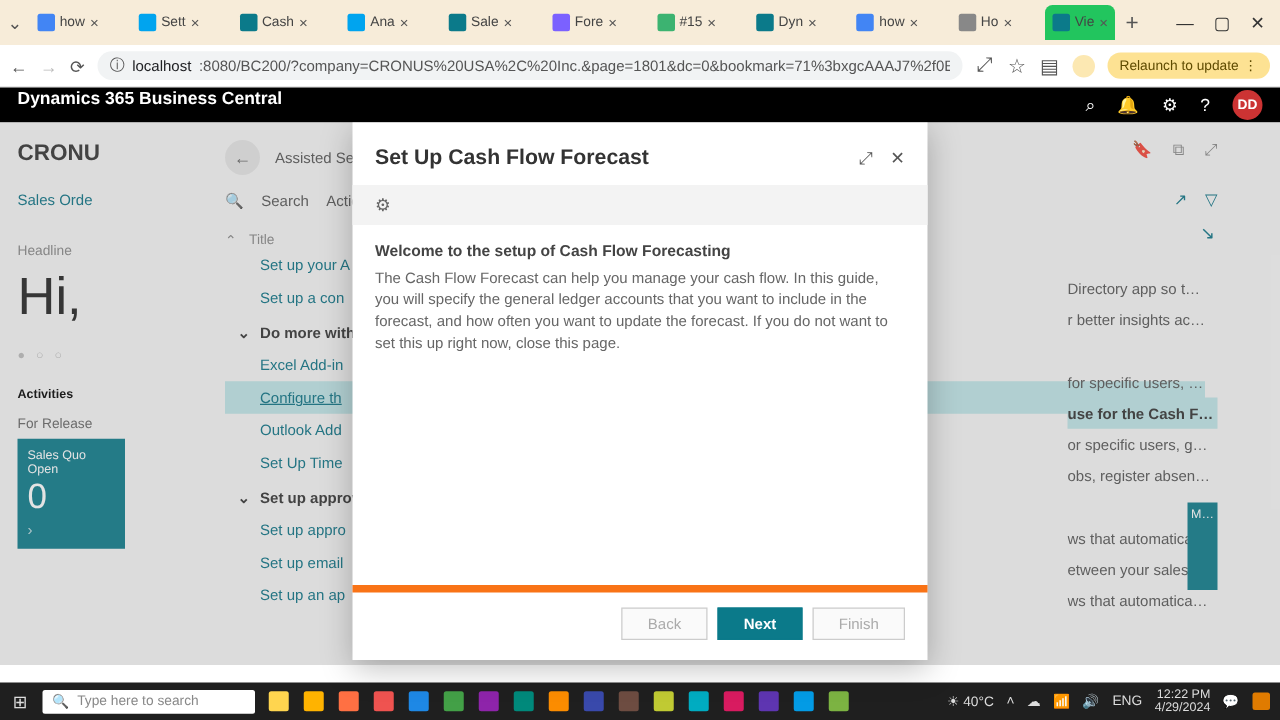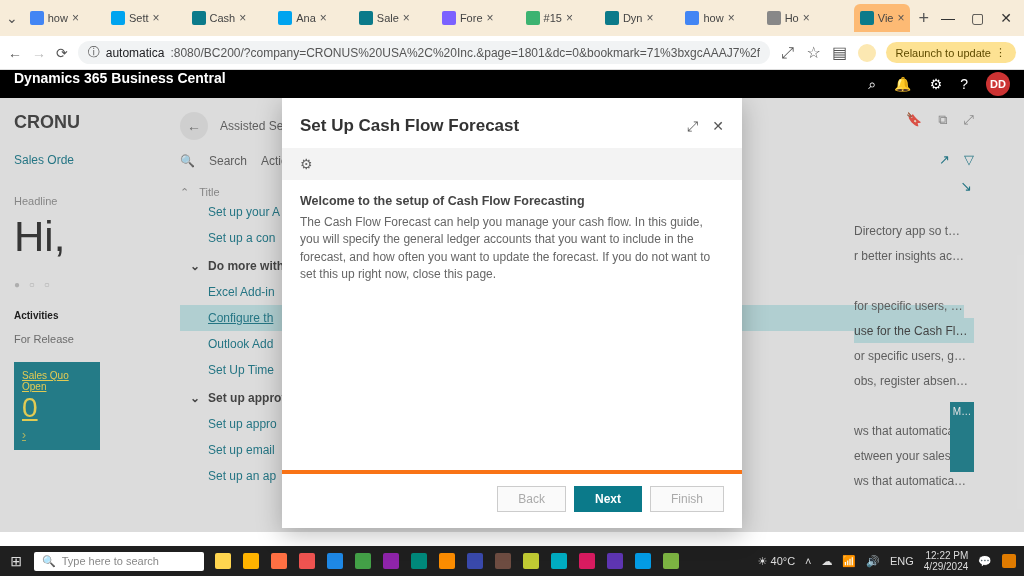--- a/index.html
+++ b/index.html
@@ -1,21 +1,21 @@
 <!DOCTYPE html>
 <html><head>
 <meta charset="utf-8">
 <style>
   * { margin: 0; padding: 0; box-sizing: border-box; font-family: "Segoe UI", Arial, sans-serif; }
   body { width: 1024px; height: 576px; overflow: hidden; background: #fff; position: relative; }
 
   
   .browser-top { background: #f7ecd9; height: 36px; display: flex; align-items: center; padding: 0 6px; }
   .tab { display: flex; align-items: center; gap: 4px; padding: 4px 6px; height: 28px; border-radius: 6px 6px 0 0; font-size: 11px; color: #444; max-width: 78px; overflow: hidden; white-space: nowrap; position: relative; }
-  .tab.active { background: #fdba74; margin-left: 18px; }
+  .tab.active { background: #22c55e; }
   .tab .favicon { width: 14px; height: 14px; border-radius: 2px; flex-shrink: 0; }
   .tab .close { font-size: 12px; margin-left: auto; color:#555; }
   .win-controls { margin-left: auto; display: flex; gap: 16px; padding-right: 6px; font-size: 14px; color: #333; }
   .newtab { font-size: 18px; color: #555; padding: 0 8px; }
 
   .addr-bar { background: #fff; height: 34px; display: flex; align-items: center; padding: 0 8px; gap: 10px; border-bottom: 1px solid #ddd; }
   .nav-icn { font-size: 14px; color: #555; }
   .nav-icn.disabled { color: #bbb; }
   .url-box { flex: 1; display: flex; align-items: center; gap: 6px; background: #f1f3f4; border-radius: 14px; padding: 3px 10px; font-size: 12px; color: #555; overflow: hidden; }
   .url-box .host { color: #202124; }
@@ -34,21 +34,21 @@
   .backdrop { position: absolute; inset: 0; background: rgba(128,128,128,0.22); z-index: 5; }
 
   .left-pane { position: absolute; left: 0; top: 0; width: 180px; padding: 14px 0 0 14px; }
   .company { font-size: 18px; font-weight: 600; color: #333; }
   .role { font-size: 12px; color: #0b7285; margin-top: 20px; }
   .headline-lbl { font-size: 11px; color: #888; margin-top: 28px; }
   .hi { font-size: 42px; color: #222; margin-top: 6px; font-weight: 300; }
   .dots { margin-top: 18px; color: #bbb; font-size: 10px; letter-spacing: 3px; }
   .activities-lbl { font-size: 10px; font-weight: 600; margin-top: 20px; }
   .for-release { font-size: 11px; color: #666; margin-top: 12px; }
-  .tile { background: #0b7a8a; color: #fde047; width: 86px; padding: 8px; margin-top: 17px; text-decoration: underline; }
+  .tile { background: #0b7a8a; color: #ffffff; width: 86px; padding: 8px; margin-top: 6px; }
   .tile-title { font-size: 10px; }
   .tile-sub { font-size: 10px; }
   .tile-num { font-size: 28px; font-weight: 300; }
   .tile-arrow { font-size: 12px; margin-top: 4px; opacity: .7; }
 
   .list-pane { position: absolute; left: 180px; right: 60px; top: 0; padding-top: 14px; }
   .crumb-row { display: flex; align-items: center; gap: 12px; font-size: 12px; color: #555; }
   .back-circ { width: 28px; height: 28px; border-radius: 50%; background: #e6e6e6; display: flex; align-items: center; justify-content: center; font-size: 14px; color: #666; }
   .search-row { display: flex; align-items: center; gap: 14px; font-size: 12px; color: #555; margin-top: 14px; }
   .title-hdr { display:flex; gap:10px; font-size: 11px; color: #888; margin-top: 18px; }
@@ -68,21 +68,21 @@
 
   
   .modal { position: absolute; z-index: 10; left: 282px; top: 0; width: 460px; background: #fff; box-shadow: 0 6px 24px rgba(0,0,0,.25); height: 430px; display:flex; flex-direction:column; }
   .modal-hdr { display:flex; align-items:center; padding: 18px 18px 12px 18px; }
   .modal-title { font-size: 17px; font-weight:600; color:#333; }
   .modal-hdr-icons { margin-left:auto; display:flex; gap:14px; color:#555; font-size:14px; }
   .gear-row { background:#f3f3f3; padding:8px 18px; color:#666; font-size:14px; }
   .modal-body { padding: 14px 18px; font-size: 12px; color:#444; }
   .modal-body h4 { font-size: 12.5px; font-weight:600; margin-bottom:6px; }
   .modal-body p { line-height:1.45; color:#666; }
-  .modal-footer { margin-top:auto; padding: 12px 18px 16px; display:flex; gap:8px; justify-content:flex-end; border-top:4px solid #f97316; }
+  .modal-footer { margin-top:auto; padding: 12px 18px 16px; display:flex; gap:8px; justify-content:flex-end; border-top:6px solid #f97316; }
   .btn { padding: 5px 20px; font-size:12px; border:1px solid #ccc; background:#fafafa; color:#999; }
   .btn.primary { background:#0b7a8a; color:#fff; border-color:#0b7a8a; font-weight:600; }
   .btn.muted { color:#aaa; }
 
   
   .taskbar { position:absolute; bottom:0; left:0; right:0; height:30px; background:#1f1f1f; display:flex; align-items:center; color:#ddd; font-size:11px; }
   .start { width:32px; text-align:center; font-size:14px; }
   .searchbox { background:#fff; color:#555; border-radius:2px; padding:3px 8px; width:170px; display:flex; gap:6px; align-items:center; margin-left:2px; }
   .tray-apps { display:flex; gap:2px; margin-left:6px; }
   .tray-app { width:26px; height:24px; display:flex; align-items:center; justify-content:center; border-radius:2px; font-size:12px; }
@@ -158,21 +158,21 @@
     <span>✕</span>
   </div>
 </div>
 
 <div class="addr-bar">
   <span class="nav-icn">←</span>
   <span class="nav-icn disabled">→</span>
   <span class="nav-icn">⟳</span>
   <div class="url-box">
     <span>ⓘ</span>
-    <span class="host">automatica</span>
+    <span class="host">localhost</span>
     <span style="white-space:nowrap; overflow:hidden;">:8080/BC200/?company=CRONUS%20USA%2C%20Inc.&amp;page=1801&amp;dc=0&amp;bookmark=71%3bxgcAAAJ7%2f0EAUwBTAE…</span>
   </div>
   <span class="ext-icn">⤢</span>
   <span class="ext-icn">☆</span>
   <span class="ext-icn">▤</span>
   <span class="ext-icn" style="background:#fce8b2;border-radius:50%;width:18px;height:18px;"></span>
   <div class="relaunch">
     <span>Relaunch to update</span>
       <span>⋮</span>
   </div>
@@ -250,21 +250,21 @@
   <div class="right-icons">
     <span>↗</span>
     <span>▽</span>
   </div>
   <div class="corner-expand">↘</div>
   <div class="desc-col" id="desc-list">
       <div class="desc-item" style="height: 25px;">Directory app so t…</div>
       <div class="desc-item" style="height: 25px;">r better insights ac…</div>
       <div class="desc-item" style="height: 25px;"></div>
       <div class="desc-item" style="height: 25px;">for specific users, …</div>
-      <div class="desc-item hl" style="height: 25px;">use for the Cash Fl…</div>
+      <div class="desc-item hl" style="height: 25px; font-weight: bold;">use for the Cash Fl…</div>
       <div class="desc-item" style="height: 25px;">or specific users, g…</div>
       <div class="desc-item" style="height: 25px;">obs, register absen…</div>
       <div class="desc-item" style="height: 25px;"></div>
       <div class="desc-item" style="height: 25px;">ws that automatica…</div>
       <div class="desc-item" style="height: 25px;">etween your sales t…</div>
       <div class="desc-item" style="height: 25px;">ws that automatica…</div>
     </div>
   <div class="m-tile">M…</div>
 
   <div class="backdrop"></div>

